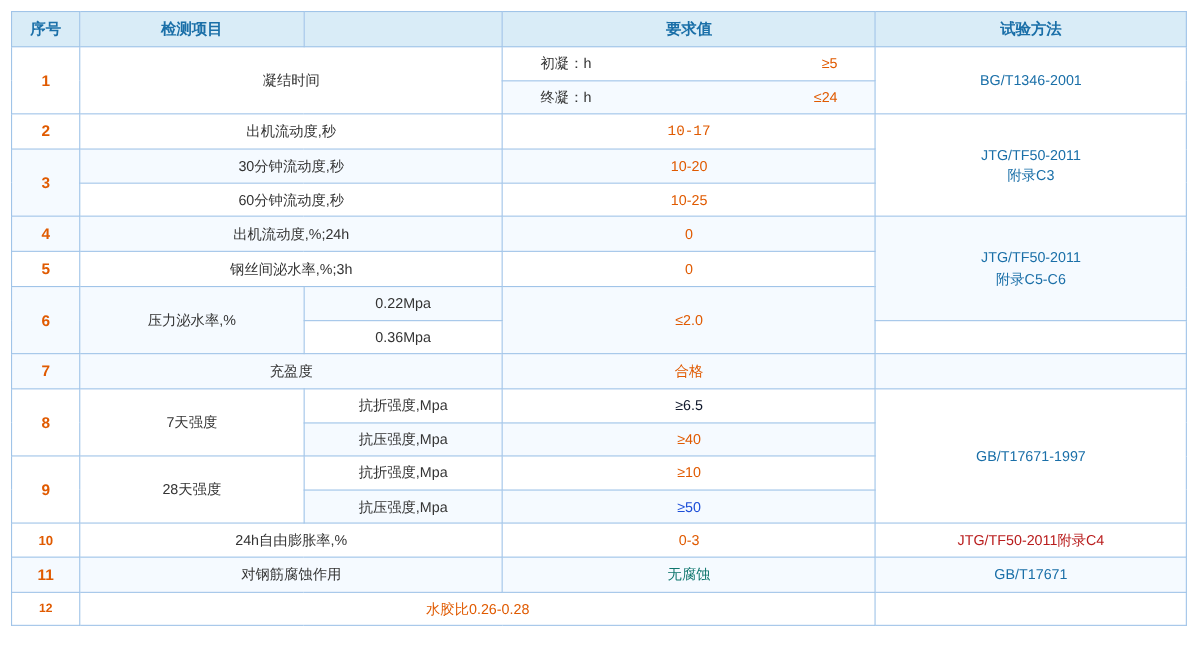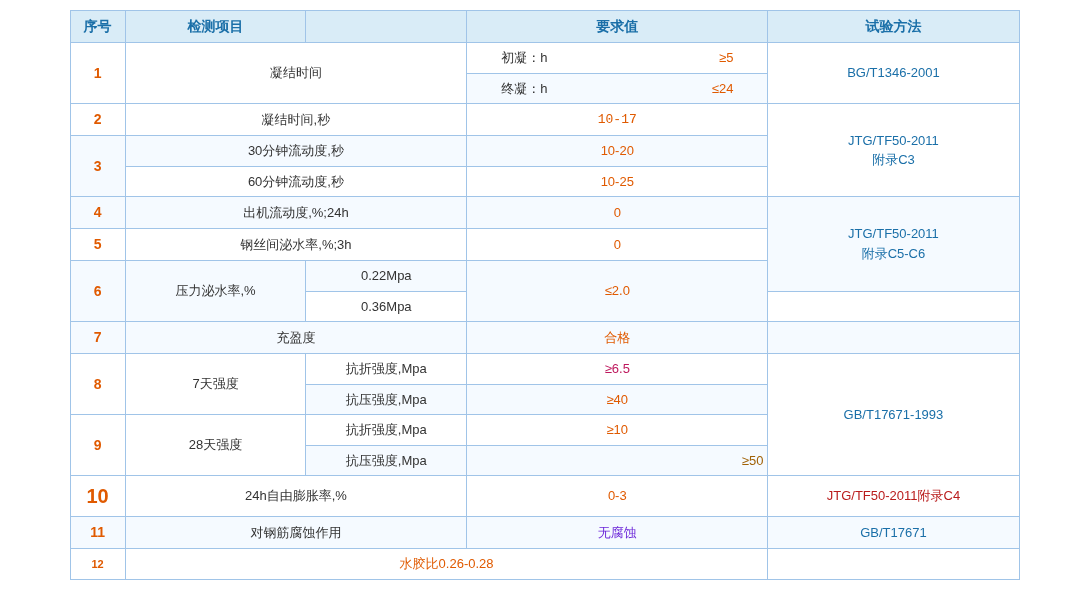--- a/index.html
+++ b/index.html
@@ -13,21 +13,21 @@
       font-size: 13px;
       color: #333;
       width: 1089px;
       min-height: 596px;
       display: flex;
       align-items: flex-start;
       justify-content: center;
       padding: 10px;
     }
     .table-wrapper {
-      width: 950px;
+      width: 1069px;
       border-collapse: collapse;
     }
     table {
       width: 100%;
       border-collapse: collapse;
       border: 1px solid #a0c4e8;
     }
     th, td {
       border: 1px solid #a0c4e8;
       text-align: center;
@@ -79,21 +79,21 @@
       <td>
         <div style="display:flex;justify-content:space-between;padding:0 30px;">
           <span>终凝：h</span>
           <span style="color:#e05a00;">≤24</span>
         </div>
       </td>
     </tr>
 
     <tr style="background:#fff;">
       <td style="color:#e05a00;font-weight:bold;font-size:14px;">2</td>
-      <td colspan="2">凝结时间,秒</td>
+      <td colspan="2">出机流动度,秒</td>
       <td style="color:#e05a00;font-family:Liberation Mono, monospace;">10-17</td>
       <td rowspan="3" style="color:#1a6fa8;text-align:center;">JTG/TF50-2011<br>附录C3</td>
     </tr>
 
     <tr style="background:#f5faff;">
       <td rowspan="2" style="color:#e05a00;font-weight:bold;font-size:14px;">3</td>
       <td colspan="2">30分钟流动度,秒</td>
       <td style="color:#e05a00;">10-20</td>
     </tr>
 
@@ -130,52 +130,52 @@
       <td style="color:#e05a00;font-weight:bold;font-size:14px;">7</td>
       <td colspan="2">充盈度</td>
       <td style="color:#e05a00;">合格</td>
       <td></td>
     </tr>
 
     <tr style="background:#fff;">
       <td rowspan="2" style="color:#e05a00;font-weight:bold;font-size:14px;">8</td>
       <td rowspan="2">7天强度</td>
       <td>抗折强度,Mpa</td>
-      <td style="color:#be185d;">≥6.5</td>
-      <td rowspan="4" style="color:#1a6fa8;text-align:center;">GB/T17671-1993</td>
+      <td style="color:#0f172a;">≥6.5</td>
+      <td rowspan="4" style="color:#1a6fa8;text-align:center;">GB/T17671-1997</td>
     </tr>
 
     <tr style="background:#f5faff;">
       <td>抗压强度,Mpa</td>
       <td style="color:#e05a00;">≥40</td>
     </tr>
 
     <tr style="background:#fff;">
       <td rowspan="2" style="color:#e05a00;font-weight:bold;font-size:14px;">9</td>
       <td rowspan="2">28天强度</td>
       <td>抗折强度,Mpa</td>
       <td style="color:#e05a00;">≥10</td>
     </tr>
 
     <tr style="background:#f5faff;">
       <td>抗压强度,Mpa</td>
-      <td style="color:#a16207;text-align:right;">≥50</td>
+      <td style="color:#1d4ed8;">≥50</td>
     </tr>
 
     <tr style="background:#fff;">
-      <td style="color:#e05a00;font-weight:bold;font-size:20px;">10</td>
+      <td style="color:#e05a00;font-weight:bold;font-size:12px;">10</td>
       <td colspan="2">24h自由膨胀率,%</td>
       <td style="color:#e05a00;">0-3</td>
       <td style="color:#b91c1c;text-align:center;">JTG/TF50-2011附录C4</td>
     </tr>
 
     <tr style="background:#f5faff;margin-left:16px;">
       <td style="color:#e05a00;font-weight:bold;font-size:14px;">11</td>
       <td colspan="2">对钢筋腐蚀作用</td>
-      <td style="color:#6d28d9;">无腐蚀</td>
+      <td style="color:#0f766e;">无腐蚀</td>
       <td style="color:#1a6fa8;text-align:center;">GB/T17671</td>
     </tr>
 
     <tr style="background:#fff;">
       <td style="color:#e05a00;font-weight:bold;font-size:11px;">12</td>
       <td colspan="3" style="color:#e05a00;">水胶比0.26-0.28</td>
       <td></td>
     </tr>
   </tbody>
 </table>

